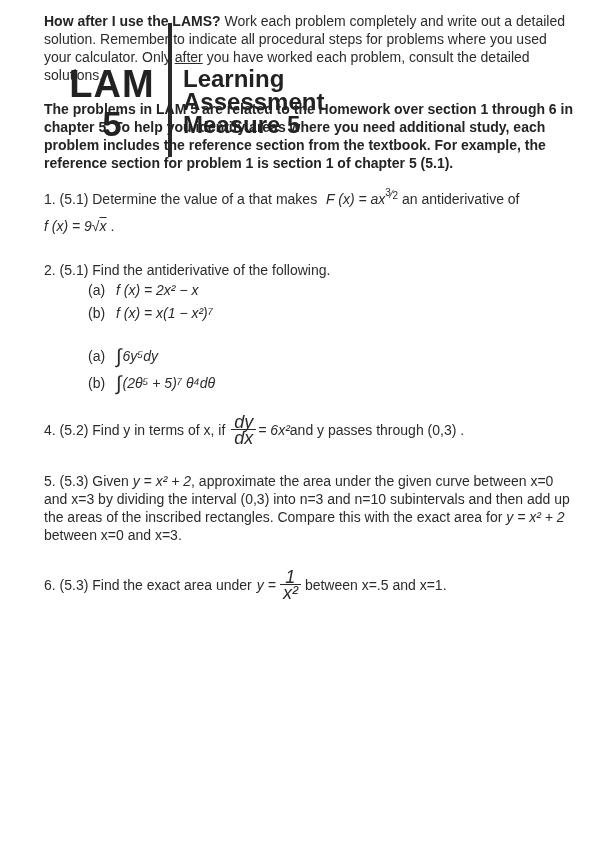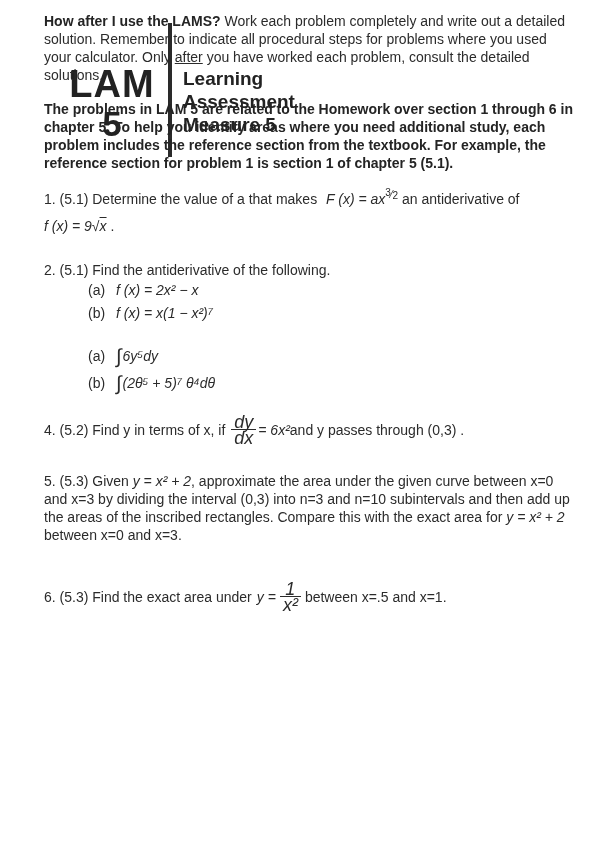--- a/index.html
+++ b/index.html
@@ -32,21 +32,21 @@
   .hdr-divider {
     width: 4px;
     height: 134px;
     background: #2a2a2a;
     margin-left: 2px;
   }
   .hdr-title {
     padding-left: 11px;
     padding-top: 44px;
     font-weight: bold;
-    font-size: 19px;
+    font-size: 24px;
     line-height: 23px;
     color: #222;
   }
   
   .content {
     position: absolute;
     top: 0;
     left: 44px;
     width: 532px;
     font-size: 14px;
@@ -59,21 +59,21 @@
   .b  { font-weight: bold; color: #242424; }
   .u  { text-decoration: underline; }
   .m  { font-style: italic; }
   
   .prob { margin: 0; }
   .prob1 { margin-top: 15px; }
   .prob2 { margin-top: 23px; }
   .prob3 { margin-top: 18px; }
   .prob4 { margin-top: 13px; }
   .prob5 { margin-top: 22px; }
-  .prob6 { margin-top: 31px; }
+  .prob6 { margin-top: 19px; }
   .line { display: block; }
   .mathline { line-height: 24px; }
   .sub { padding-left: 44px; line-height: 23px; }
   .sub-int { padding-left: 44px; line-height: 27px; }
   .ablabel { display: inline-block; width: 28px; font-style: normal; }
   .mathgap { margin-left: 5px; }
   
   .expfrac {
     display: inline-block;
     transform: translateY(-6px);

